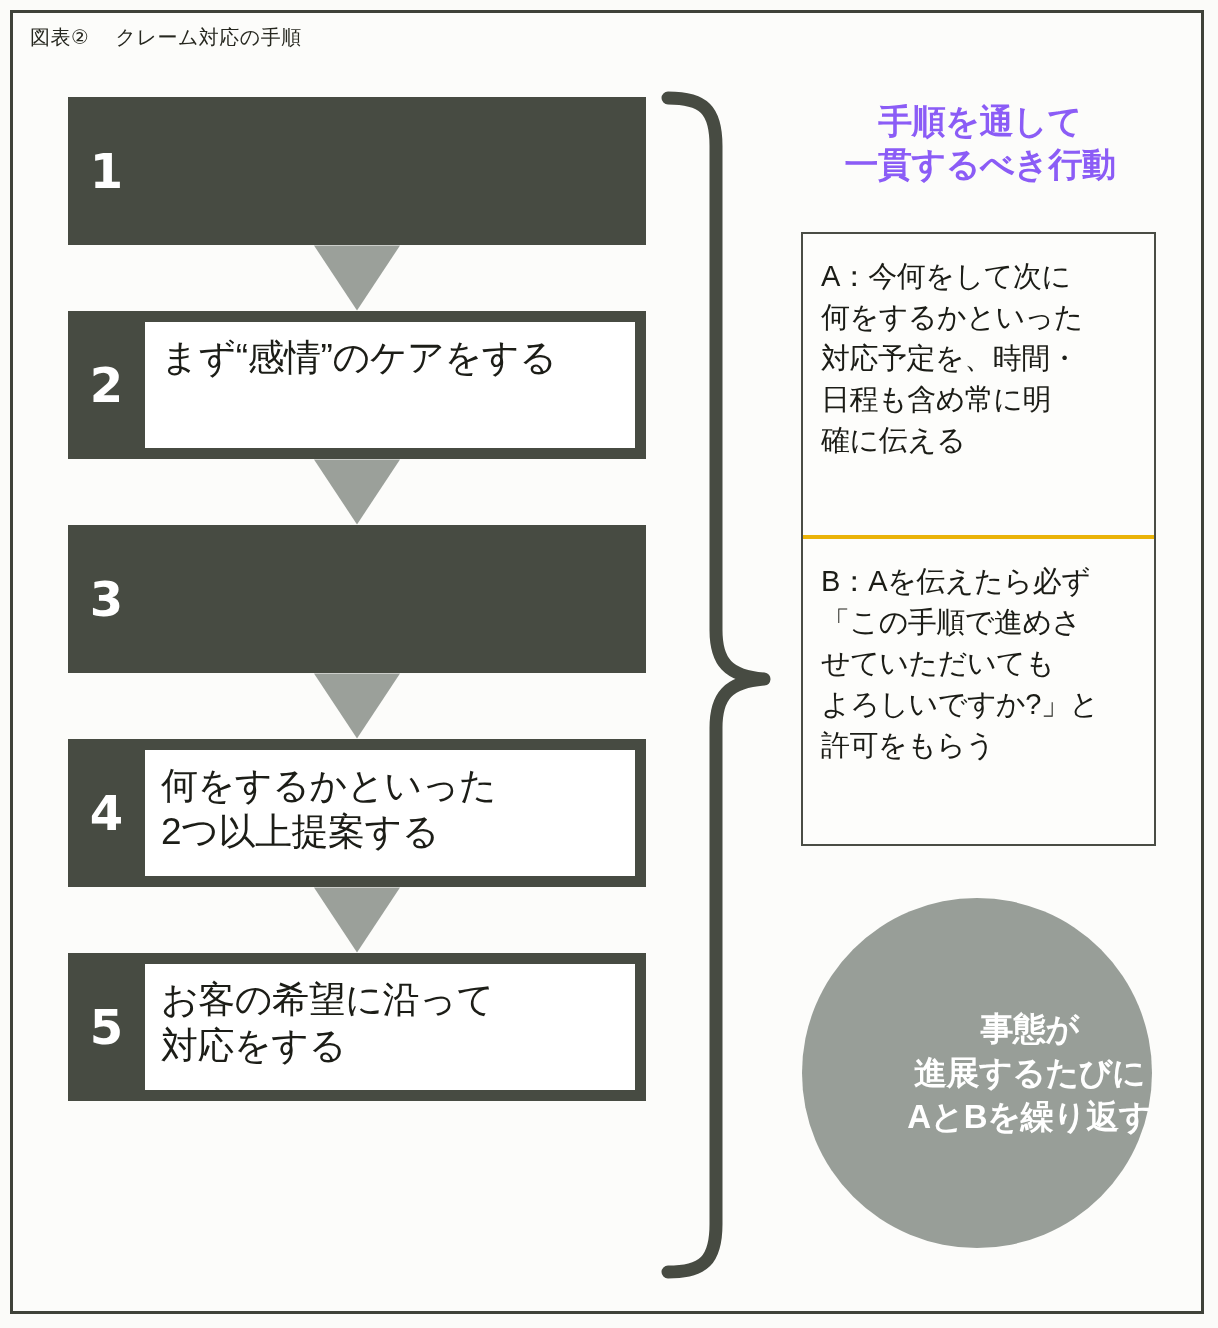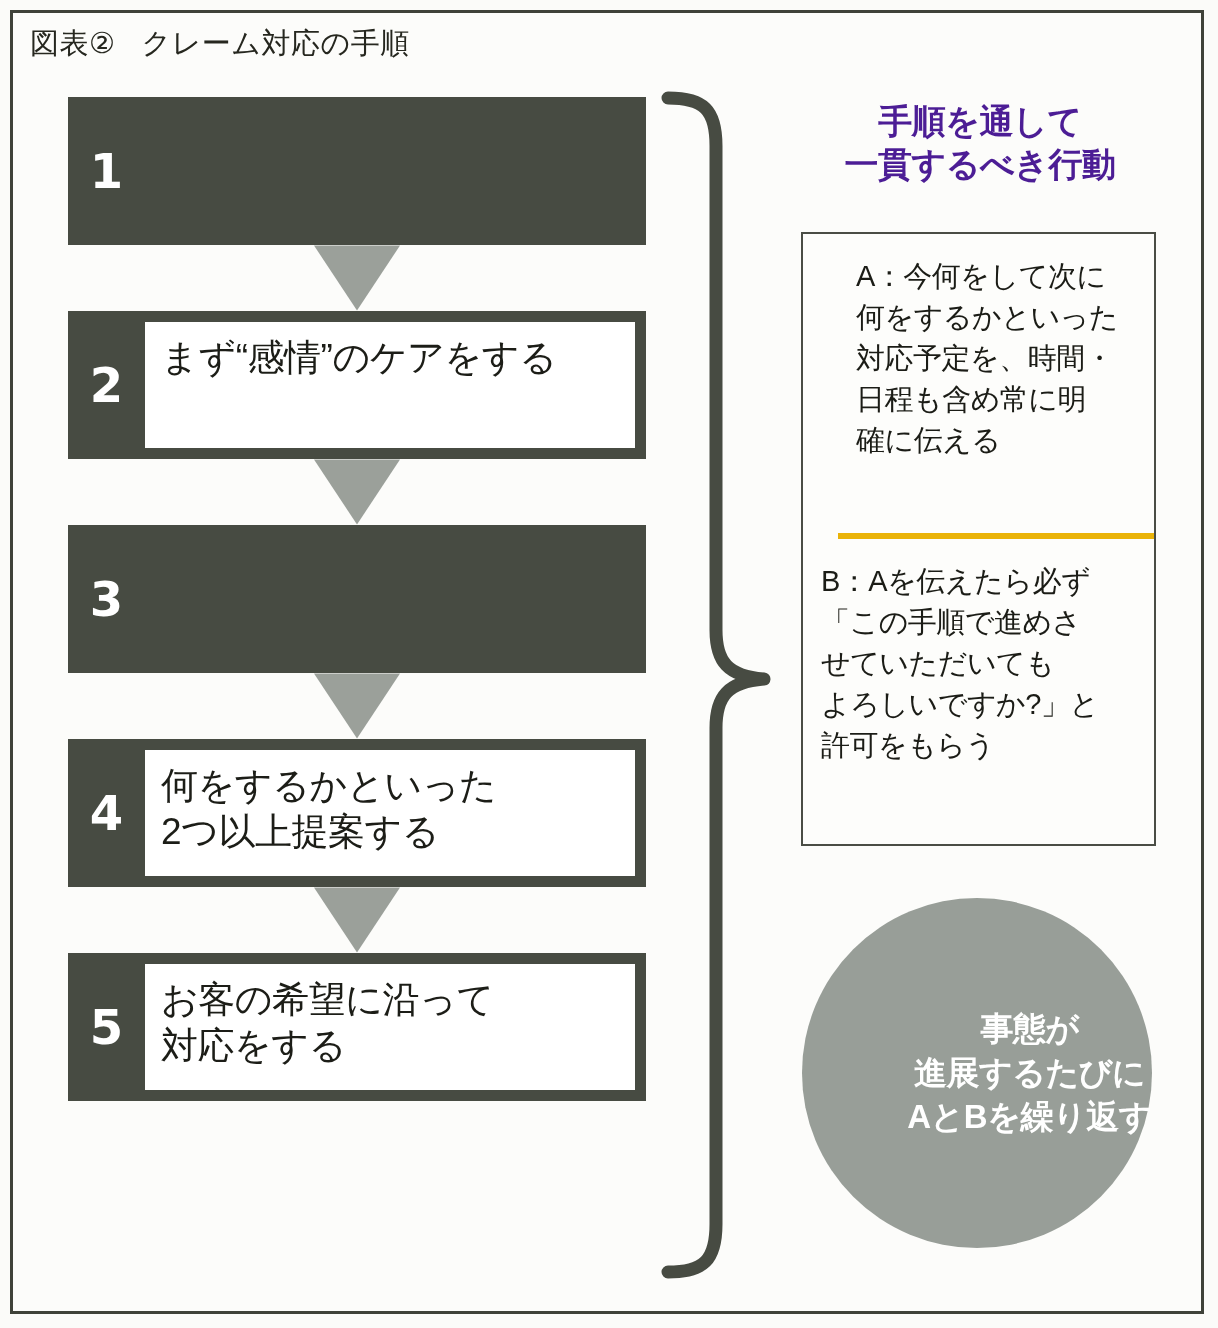--- a/index.html
+++ b/index.html
@@ -29,21 +29,21 @@
     border: 3px solid #3f4239;
     box-sizing: border-box;
     background: #fcfcfa;
   }
 
   
   .fig-title {
     position: absolute;
     left: 30px;
     top: 24px;
-    font-size: 29px;
+    font-size: 20px;
     letter-spacing: 0.5px;
     color: #26271f;
     white-space: nowrap;
     font-weight: 500;
   }
   .fig-title .tl-label { margin-right: 26px; }
 
   
   .steps-col {
     position: absolute;
@@ -127,42 +127,42 @@
 
   
   .right-heading {
     position: absolute;
     left: 800px;
     top: 100px;
     width: 360px;
     text-align: center;
     font-size: 34px;
     line-height: 1.26;
-    color: #4c1d95;
+    color: #8b5cf6;
     font-weight: bold;
     white-space: pre-line;
     letter-spacing: -0.5px;
   }
 
   .ab-table {
     position: absolute;
     left: 801px;
     top: 232px;
     width: 355px;
     height: 614px;
     border: 2px solid #4a4d45;
     box-sizing: border-box;
     background: #fdfdfb;
   }
   .ab-cell {
     box-sizing: border-box;
     padding: 22px 14px 10px 18px;
     height: 50%;
   }
-  .ab-cell.top { border-bottom: 6px solid #eab308; margin-left: 35px; }
+  .ab-cell.top { border-bottom: 4px solid #eab308; }
   .ab-text {
     font-size: 29px;
     line-height: 1.41;
     color: #1b1c16;
     font-weight: 500;
     white-space: pre-line;
     letter-spacing: -0.5px;
   }
 
   

